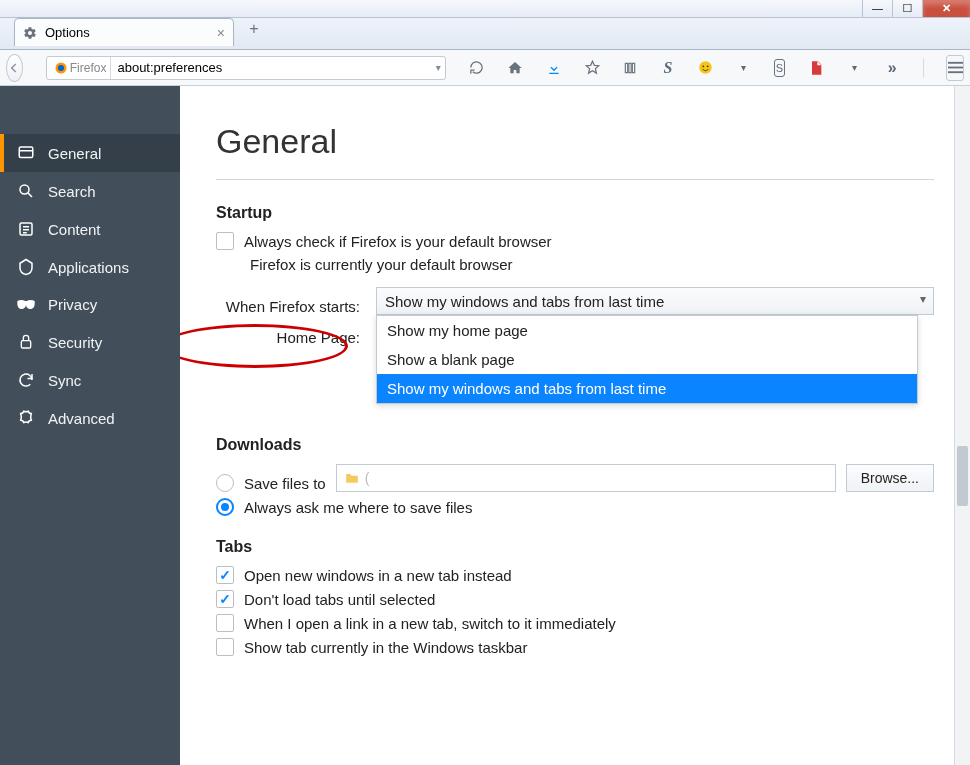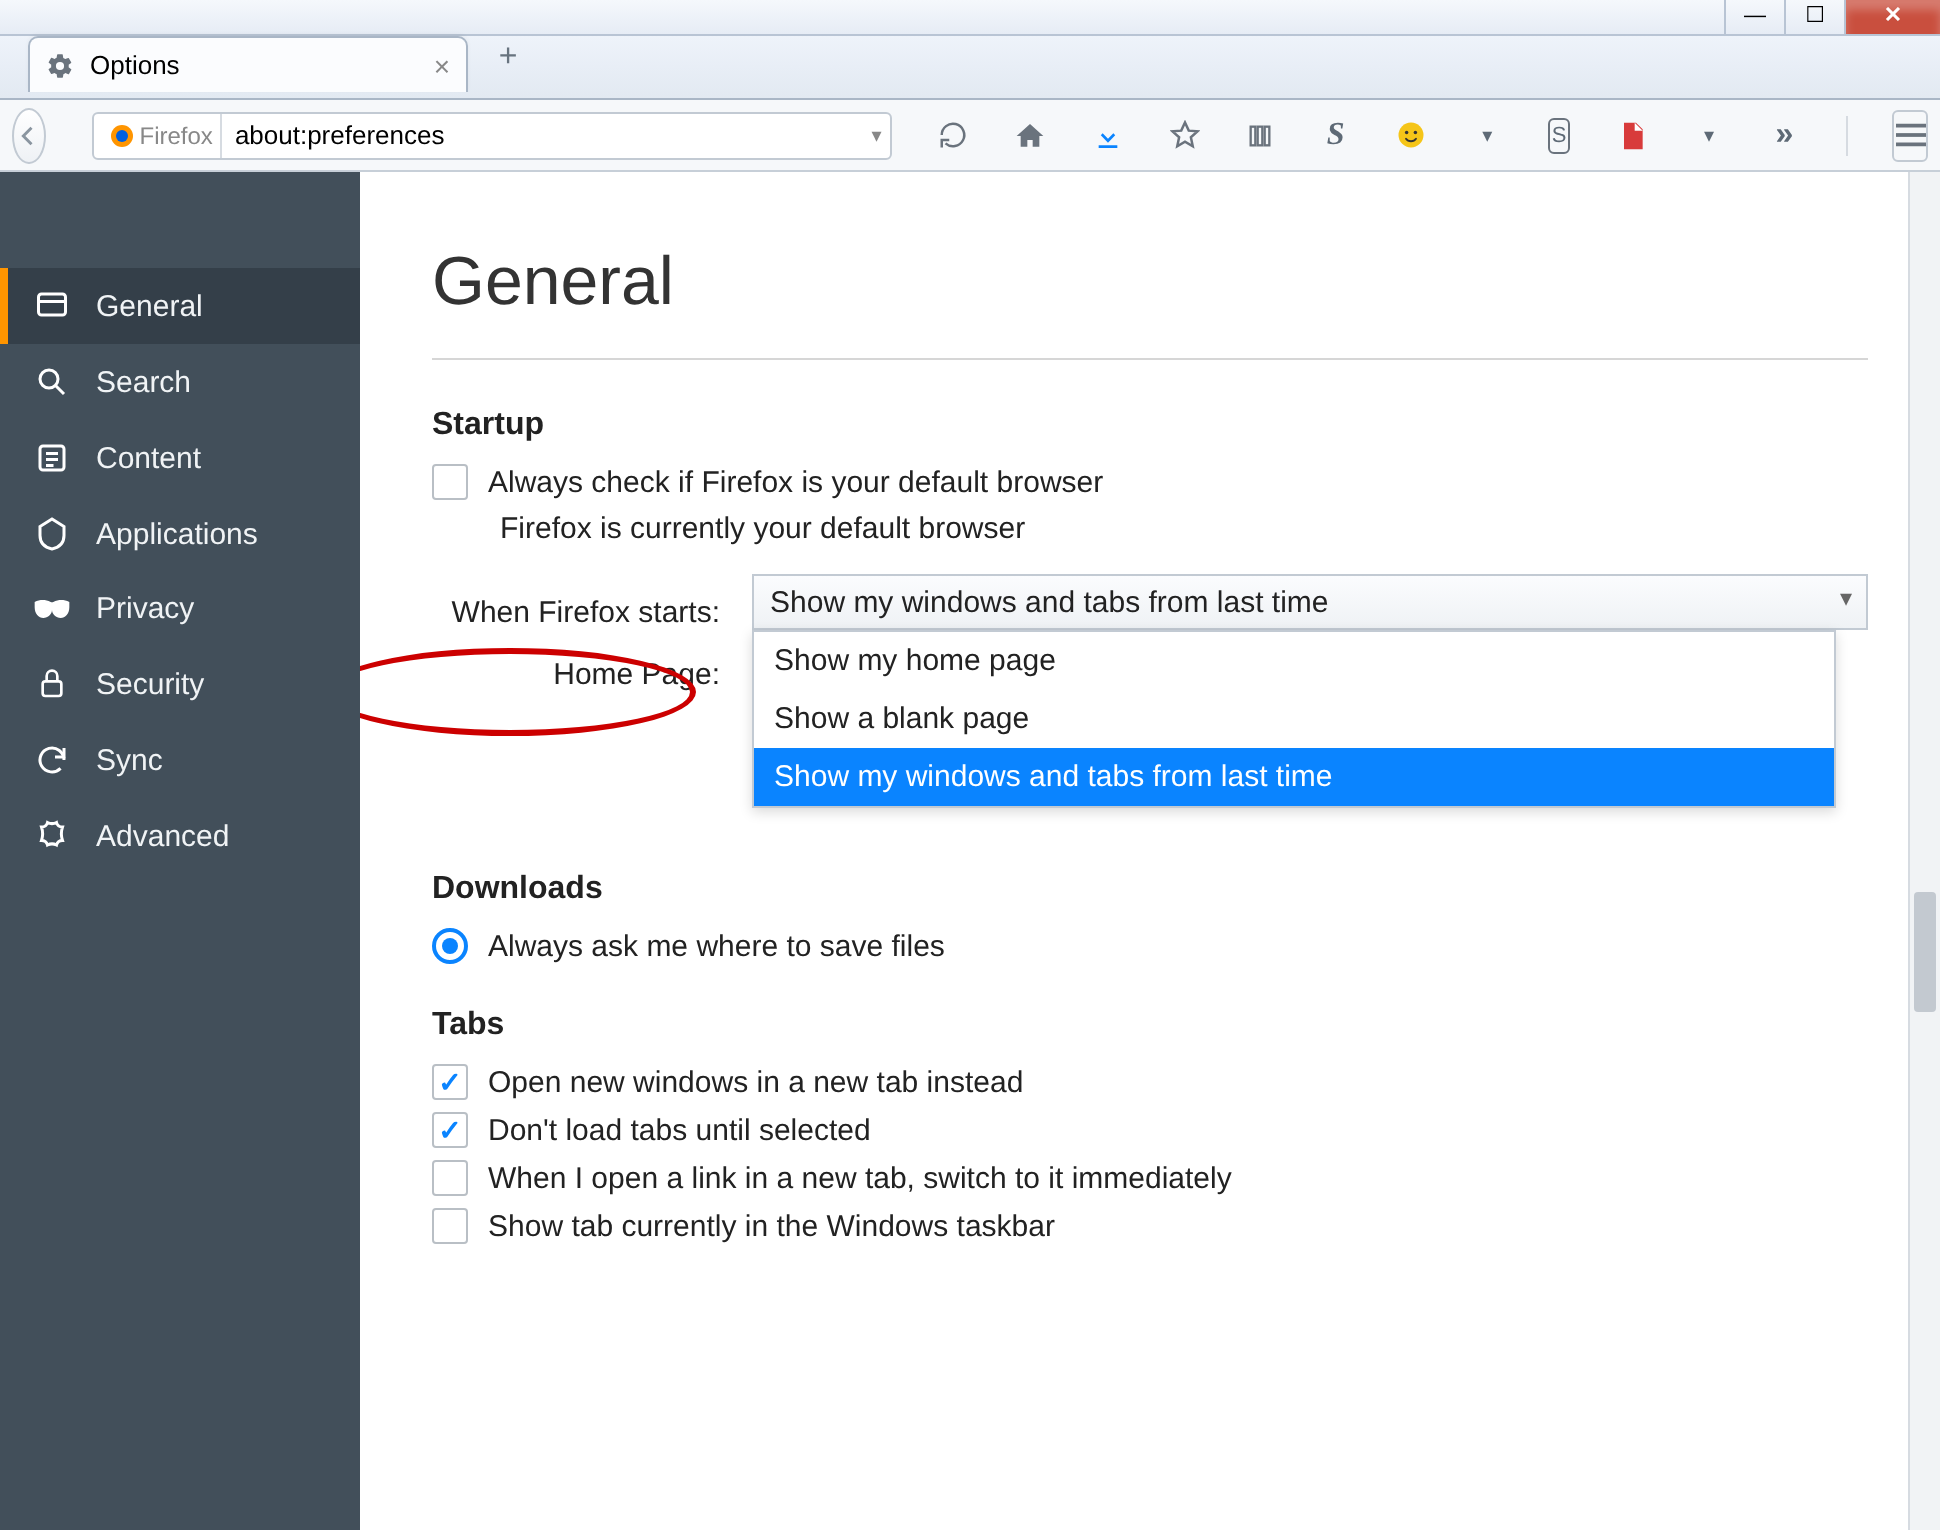--- a/index.html
+++ b/index.html
@@ -272,20 +272,31 @@
         </div>
       </div>
     </div>
 
     <div class="row" style="margin-top:14px;">
       <span class="lbl-col">Home Page:</span>
     </div>
 
     <div class="section-head" style="margin-top:90px;">Downloads</div>
 
+    <div class="row">
+      <div class="rad"></div>
+      <span>Save files to</span>
+      <div class="path-field">
+        <svg width="14" height="12" viewBox="0 0 24 20">
+            <path fill="#f5c95c" d="M2 3h7l2 3h11v12H2Z"></path>
+          </svg>
+        <span style="color:#bbb;">(</span>
+      </div>
+      <div class="browse-btn">Browse...</div>
+    </div>
 
     <div class="row">
       <div class="rad checked"></div>
       <span>Always ask me where to save files</span>
     </div>
 
     <div class="section-head" style="margin-top:22px;">Tabs</div>
 
     <div class="row">
       <div class="chk checked"></div>

